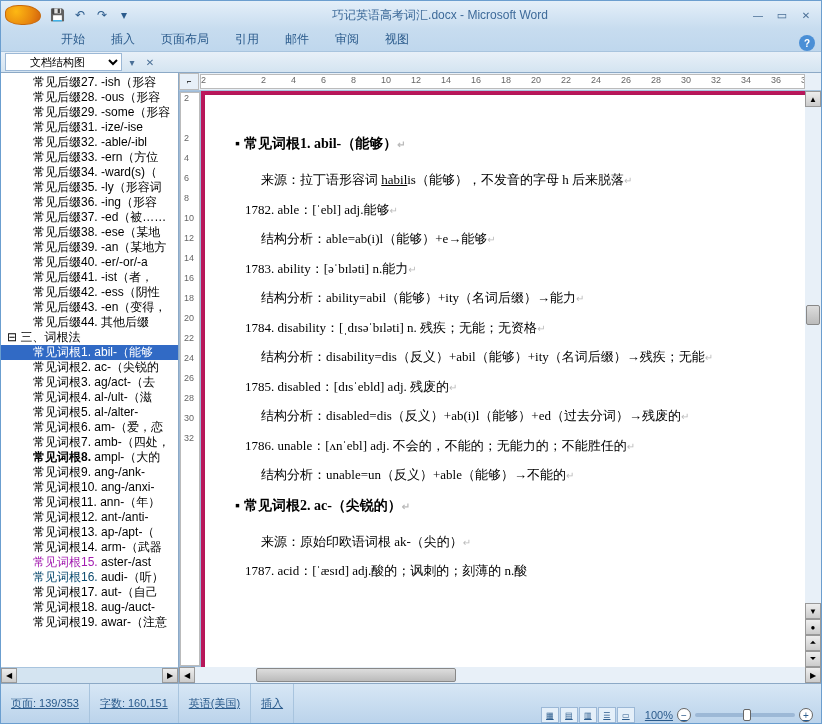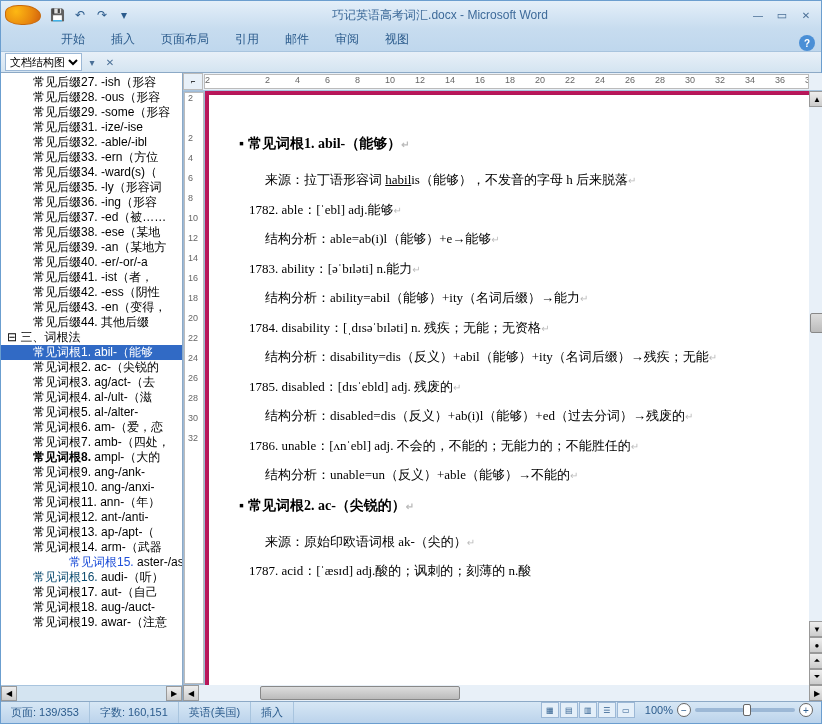--- a/index.html
+++ b/index.html
@@ -12,21 +12,21 @@
 .title-text { flex: 1; text-align: center; color: #3D6A99; font-size: 12px; }
 .win-controls { display: flex; gap: 2px; }
 .win-btn { width: 22px; height: 16px; display: flex; align-items: center; justify-content: center; color: #4A6F96; cursor: pointer; font-size: 10px; }
 .min-btn::before { content: "—"; }
 .max-btn::before { content: "▭"; font-size: 11px; }
 .close-btn::before { content: "✕"; }
 .ribbon-tabs { height: 22px; display: flex; align-items: flex-end; padding: 0 6px 0 48px; background: linear-gradient(#C7DCEF, #BFD7ED); gap: 2px; }
 .ribbon-tab { padding: 3px 12px; color: #2B5B8C; cursor: pointer; font-size: 12px; }
 .help-icon { margin-left: auto; width: 16px; height: 16px; border-radius: 50%; background: #4A8FD6; color: #fff; display: flex; align-items: center; justify-content: center; font-size: 10px; font-weight: bold; cursor: pointer; }
 .toolbar2 { height: 22px; background: linear-gradient(#E8F0F8,#D4E4F1); border-top: 1px solid #A8C4DE; border-bottom: 1px solid #8CA9C6; display: flex; align-items: center; padding: 0 4px; gap: 2px; }
-.nav-select { height: 18px; font-size: 11px; border: 1px solid #9CB8D6; background: #fff; padding: 0 0; }
+.nav-select { height: 18px; font-size: 11px; border: 1px solid #9CB8D6; background: #fff; padding: 0 20px; }
 .tb-btn { width: 16px; height: 16px; cursor: pointer; display: flex; align-items: center; justify-content: center; color: #4A6F96; font-size: 10px; }
 .main-area { flex: 1; display: flex; min-height: 0; }
 .nav-pane { width: 182px; background: #fff; border-right: 1px solid #8CA9C6; display: flex; flex-direction: column; }
 .nav-list { flex: 1; overflow: hidden; font-size: 12px; line-height: 15px; padding-top: 2px; }
 .nav-item { padding: 0 2px 0 32px; white-space: nowrap; overflow: hidden; font-family: SimSun, sans-serif; cursor: pointer; }
 .nav-item.selected { background: #316AC5; color: #fff; }
 .nav-item.selected .nav-suffix { background: #316AC5; color: #fff; }
 .nav-section { padding: 0 2px 0 6px; white-space: nowrap; overflow: hidden; font-family: SimSun, sans-serif; }
 .nav-section::before { content: "⊟ "; }
 .nav-scroll { height: 16px; background: #D4E4F1; border-top: 1px solid #A8C4DE; display: flex; }
@@ -47,21 +47,21 @@
 .para { margin: 10px 0 10px 26px; }
 .para.num { margin-left: 10px; }
 .ret { color: #bbb; font-size: 10px; }
 .v-scrollbar { width: 16px; background: #D4E4F1; display: flex; flex-direction: column; }
 .scroll-arrow { height: 16px; background: linear-gradient(#eee,#ccc); border: 1px solid #999; display: flex; align-items: center; justify-content: center; font-size: 8px; cursor: pointer; }
 .scroll-track { flex: 1; background: #E8F0F8; position: relative; }
 .scroll-thumb { position: absolute; left: 1px; right: 1px; top: 40%; height: 20px; background: linear-gradient(#ddd,#bbb); border: 1px solid #888; border-radius: 2px; }
 .h-scrollbar { height: 16px; display: flex; background: #D4E4F1; }
 .h-track { flex: 1; position: relative; background: #E8F0F8; }
 .h-thumb { position: absolute; top: 1px; bottom: 1px; left: 10%; width: 200px; background: linear-gradient(#ddd,#bbb); border: 1px solid #888; border-radius: 2px; }
-.statusbar { height: 22px; background: linear-gradient(#D7E7F5,#BBD3EB); border-top: 1px solid #8CA9C6; display: flex; align-items: flex-start; font-size: 11px; color: #2B5B8C; }
+.statusbar { height: 40px; background: linear-gradient(#D7E7F5,#BBD3EB); border-top: 1px solid #8CA9C6; display: flex; align-items: flex-end; font-size: 11px; color: #2B5B8C; text-decoration: underline; }
 .status-cell { padding: 0 10px; border-right: 1px solid #A8C4DE; height: 100%; display: flex; align-items: center; }
 .zoom { margin-left: auto; display: flex; align-items: center; padding: 0 8px; gap: 4px; }
 .zoom-slider { width: 100px; height: 4px; background: #9CB8D6; position: relative; border-radius: 2px; }
 .zoom-handle { position: absolute; left: 48%; top: -4px; width: 8px; height: 12px; background: #fff; border: 1px solid #666; border-radius: 2px; }
 .view-btns { display: flex; gap: 1px; padding: 0 6px; }
 .view-btn { width: 18px; height: 16px; background: #E4EFF9; border: 1px solid #9CB8D6; font-size: 8px; display: flex; align-items: center; justify-content: center; cursor: pointer; }
 .circle-btn { width: 14px; height: 14px; border-radius: 50%; background: #fff; border: 1px solid #666; display: flex; align-items: center; justify-content: center; cursor: pointer; font-size: 10px; }
 </style>
 </head>
 <body>
@@ -130,21 +130,21 @@
           <div class="nav-item"><span style="color: rgb(0, 0, 0);">常见词根5. </span><span class="nav-suffix">al-/alter-</span></div>
           <div class="nav-item"><span style="color: rgb(0, 0, 0);">常见词根6. </span><span class="nav-suffix">am-（爱，恋</span></div>
           <div class="nav-item"><span style="color: rgb(0, 0, 0);">常见词根7. </span><span class="nav-suffix">amb-（四处，</span></div>
           <div class="nav-item"><span style="color: rgb(0, 0, 0); font-weight: bold;">常见词根8. </span><span class="nav-suffix">ampl-（大的</span></div>
           <div class="nav-item"><span style="color: rgb(0, 0, 0);">常见词根9. </span><span class="nav-suffix">ang-/ank-</span></div>
           <div class="nav-item"><span style="color: rgb(0, 0, 0);">常见词根10. </span><span class="nav-suffix">ang-/anxi-</span></div>
           <div class="nav-item"><span style="color: rgb(0, 0, 0); margin-top: 28px;">常见词根11. </span><span class="nav-suffix">ann-（年）</span></div>
           <div class="nav-item"><span style="color: rgb(0, 0, 0);">常见词根12. </span><span class="nav-suffix">ant-/anti-</span></div>
           <div class="nav-item"><span style="color: rgb(0, 0, 0);">常见词根13. </span><span class="nav-suffix">ap-/apt-（</span></div>
           <div class="nav-item"><span style="color: rgb(0, 0, 0);">常见词根14. </span><span class="nav-suffix">arm-（武器</span></div>
-          <div class="nav-item"><span style="color: #1d4ed8; margin-left: 36px;">常见词根15. </span><span class="nav-suffix">aster-/ast</span></div>
+          <div class="nav-item"><span style="color: #a21caf;">常见词根15. </span><span class="nav-suffix">aster-/ast</span></div>
           <div class="nav-item"><span style="color: #0c4a6e;">常见词根16. </span><span class="nav-suffix">audi-（听）</span></div>
           <div class="nav-item"><span style="color: rgb(0, 0, 0);">常见词根17. </span><span class="nav-suffix">aut-（自己</span></div>
           <div class="nav-item"><span style="color: rgb(0, 0, 0);">常见词根18. </span><span class="nav-suffix">aug-/auct-</span></div>
           <div class="nav-item"><span style="color: rgb(0, 0, 0);">常见词根19. </span><span class="nav-suffix">awar-（注意</span></div>
         </div>
       <div class="nav-scroll">
         <div class="nav-scroll-btn">◀</div>
         <div class="nav-scroll-track"></div>
         <div class="nav-scroll-btn">▶</div>
       </div>

